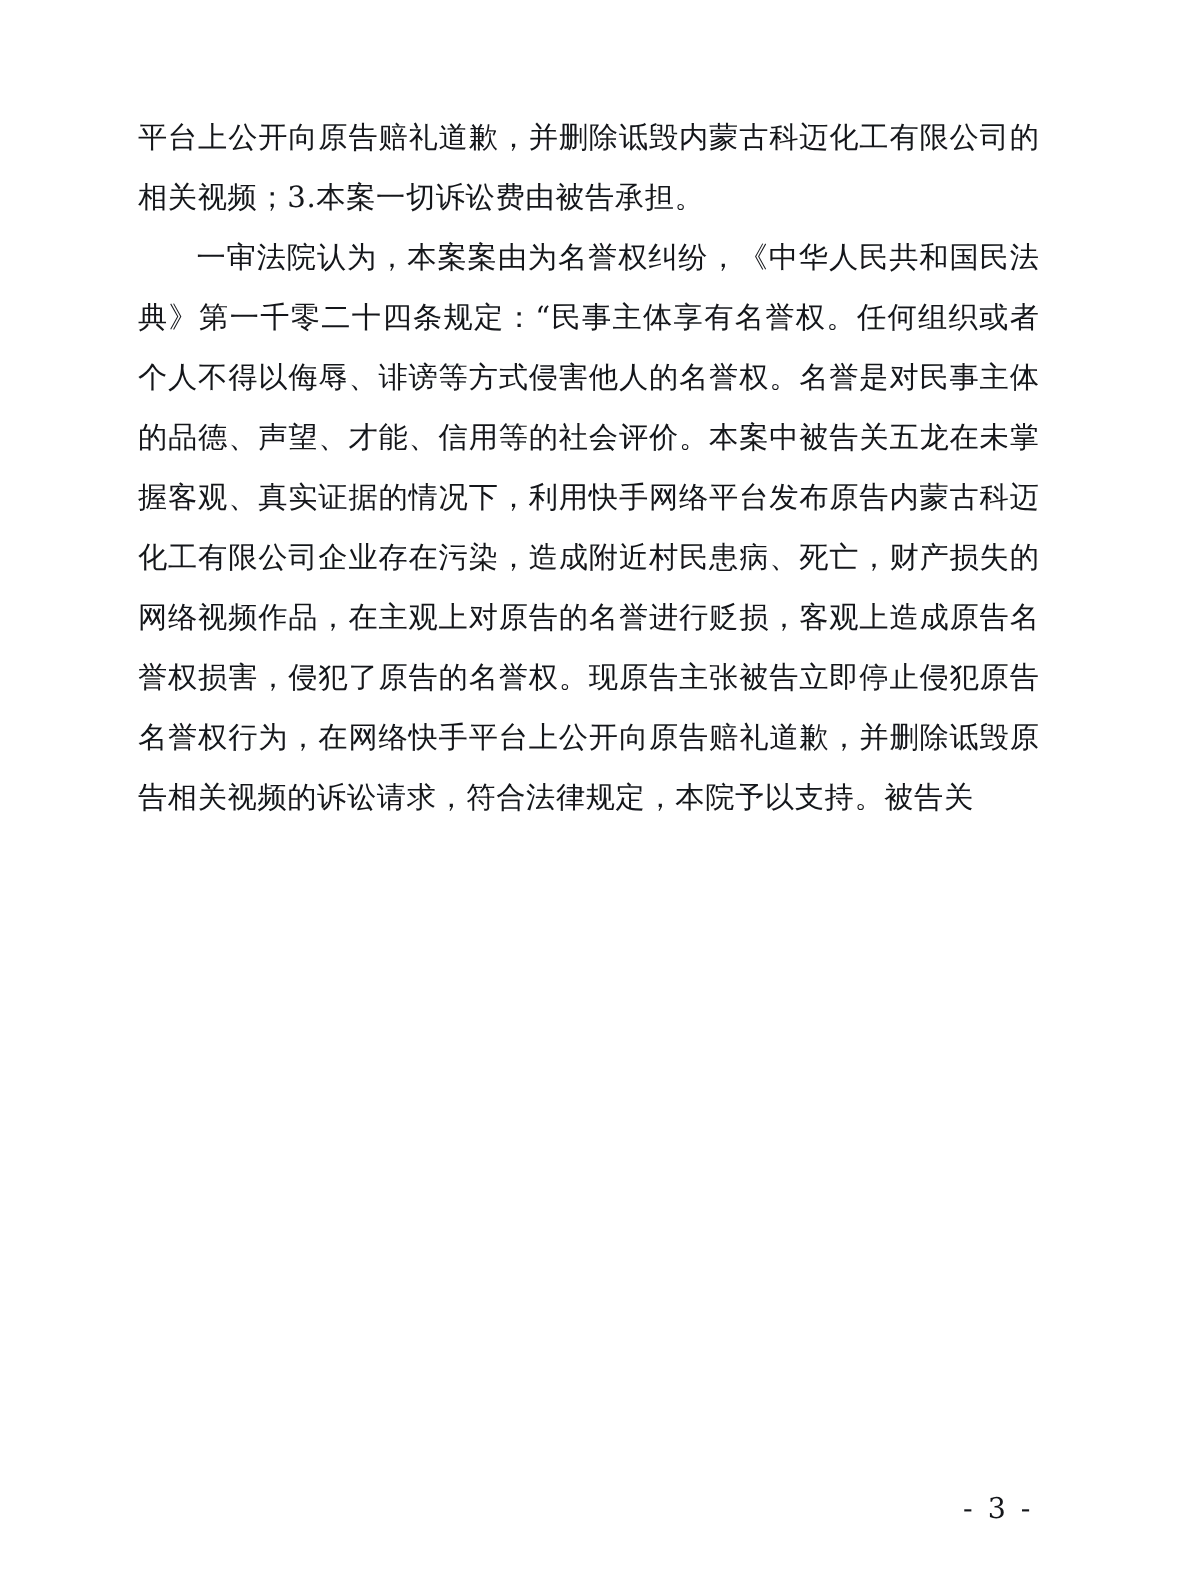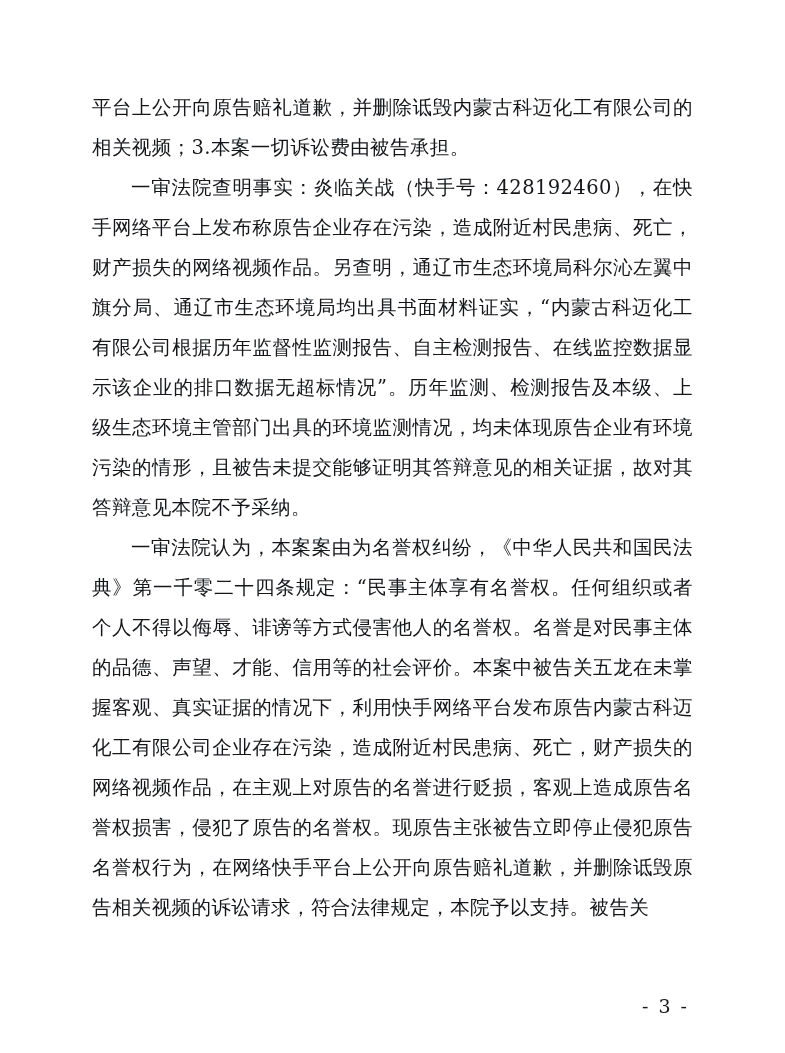--- a/index.html
+++ b/index.html
@@ -24,21 +24,20 @@
     box-sizing: border-box;
     padding: 72px 92px 60px 92px;
   }
   .body-text {
     font-size: 19.5px;
     line-height: 40px;
     text-align: justify;
     text-justify: inter-ideograph;
     letter-spacing: 0.4px;
     color: #14161a;
-    margin-top: 16px;
   }
   .para {
     margin: 0;
     text-indent: 0;
   }
   .para.indent {
     text-indent: 2em;
   }
   .footer {
     position: absolute;
@@ -52,18 +51,17 @@
     color: #14161a;
     letter-spacing: 2px;
   }
 </style>
 </head>
 <body>
 
 <div class="page">
   <div class="body-text">
     <p class="para">平台上公开向原告赔礼道歉，并删除诋毁内蒙古科迈化工有限公司的相关视频；3.本案一切诉讼费由被告承担。</p>
-    <p class="para indent">一审法院查明事实：炎临关战（快手号：428192460），在快手网络平台上发布称原告企业存在污染，造成附近村民患病、死亡，财产损失的网络视频作品。另查明，通辽市生态环境局科尔沁左翼中旗分局、通辽市生态环境局均出具书面材料证实，“内蒙古科迈化工有限公司根据历年监督性监测报告、自主检测报告、在线监控数据显示该企业的排口数据无超标情况”。历年监测、检测报告及本级、上级生态环境主管部门出具的环境监测情况，均未体现原告企业有环境污染的情形，且被告未提交能够证明其答辩意见的相关证据，故对其答辩意见本院不予采纳。</p>
     <p class="para indent">一审法院认为，本案案由为名誉权纠纷，《中华人民共和国民法典》第一千零二十四条规定：“民事主体享有名誉权。任何组织或者个人不得以侮辱、诽谤等方式侵害他人的名誉权。名誉是对民事主体的品德、声望、才能、信用等的社会评价。本案中被告关五龙在未掌握客观、真实证据的情况下，利用快手网络平台发布原告内蒙古科迈化工有限公司企业存在污染，造成附近村民患病、死亡，财产损失的网络视频作品，在主观上对原告的名誉进行贬损，客观上造成原告名誉权损害，侵犯了原告的名誉权。现原告主张被告立即停止侵犯原告名誉权行为，在网络快手平台上公开向原告赔礼道歉，并删除诋毁原告相关视频的诉讼请求，符合法律规定，本院予以支持。被告关</p>
   </div>
 </div>
 
 <div class="footer">- 3 -</div>
 
 </body></html>

